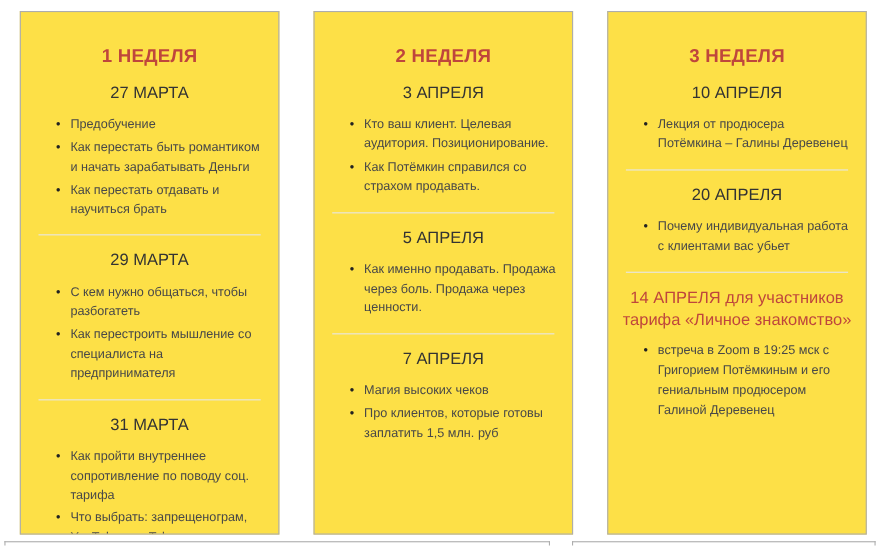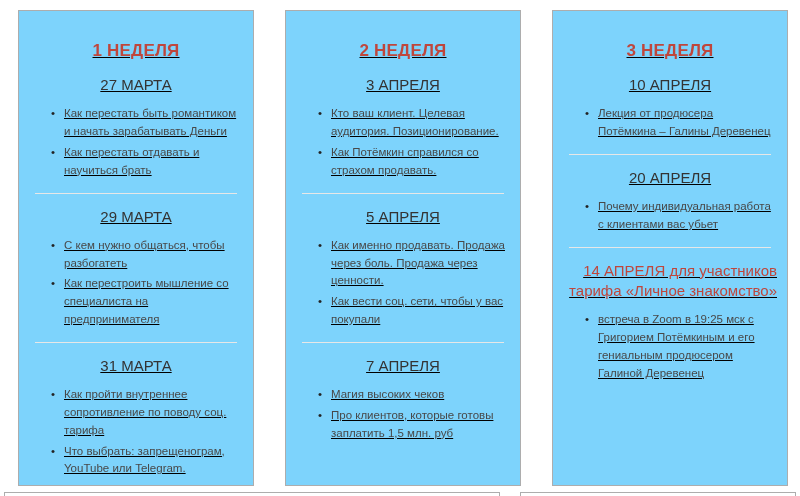--- a/index.html
+++ b/index.html
@@ -16,47 +16,45 @@
     position: absolute;
     top: 10px;
     left: 18px;
     display: flex;
     gap: 31px;
   }
   .card {
     box-sizing: border-box;
     width: 236px;
     height: 476px;
-    background: #7dd3fc;
+    background: #fde047;
     border: 1px solid #adadad;
     padding: 14px 14px 10px 14px;
     text-align: center;
     overflow: hidden;
-    text-decoration: underline;
   }
   .week-title {
     color: #bf463c;
     font-size: 17px;
     font-weight: bold;
     margin: 16px 0 14px 0;
     letter-spacing: 0.2px;
   }
   .date {
     color: #333333;
     font-size: 15px;
     font-weight: 400;
     margin: 10px 0 10px 0;
     line-height: 1.35;
   }
   .date.highlight {
     color: #bf463c;
     font-size: 15px;
     margin-left: -4px;
     margin-right: -4px;
-    text-align: right;
   }
   .items {
     list-style: none;
     margin: 0 0 6px 0;
     padding: 0 0 0 18px;
     text-align: left;
   }
   .items li {
     position: relative;
     padding-left: 13px;
@@ -90,20 +88,21 @@
   .sliver-right { left: 520px; width: 276px; }
 </style>
 </head>
 <body>
 
 <main class="grid">
     <section class="card">
       <h2 class="week-title">1 НЕДЕЛЯ</h2>
       <h3 class="date">27 МАРТА</h3>
       <ul class="items">
+        <li>Предобучение</li>
         <li>Как перестать быть романтиком и начать зарабатывать Деньги</li>
         <li>Как перестать отдавать и научиться брать</li>
       </ul>
       <div class="divider"></div>
       <h3 class="date">29 МАРТА</h3>
       <ul class="items">
         <li>С кем нужно общаться, чтобы разбогатеть</li>
         <li>Как перестроить мышление со специалиста на предпринимателя</li>
       </ul>
       <div class="divider"></div>
@@ -117,21 +116,20 @@
       <h2 class="week-title">2 НЕДЕЛЯ</h2>
       <h3 class="date">3 АПРЕЛЯ</h3>
       <ul class="items">
         <li>Кто ваш клиент. Целевая аудитория. Позиционирование.</li>
         <li>Как Потёмкин справился со страхом продавать.</li>
       </ul>
       <div class="divider"></div>
       <h3 class="date">5 АПРЕЛЯ</h3>
       <ul class="items">
         <li>Как именно продавать. Продажа через боль. Продажа через ценности.</li>
-        <li>Как вести соц. сети, чтобы у вас покупали</li>
       </ul>
       <div class="divider"></div>
       <h3 class="date">7 АПРЕЛЯ</h3>
       <ul class="items">
         <li>Магия высоких чеков</li>
         <li>Про клиентов, которые готовы заплатить 1,5 млн. руб</li>
       </ul>
     </section>
     <section class="card">
       <h2 class="week-title">3 НЕДЕЛЯ</h2>

